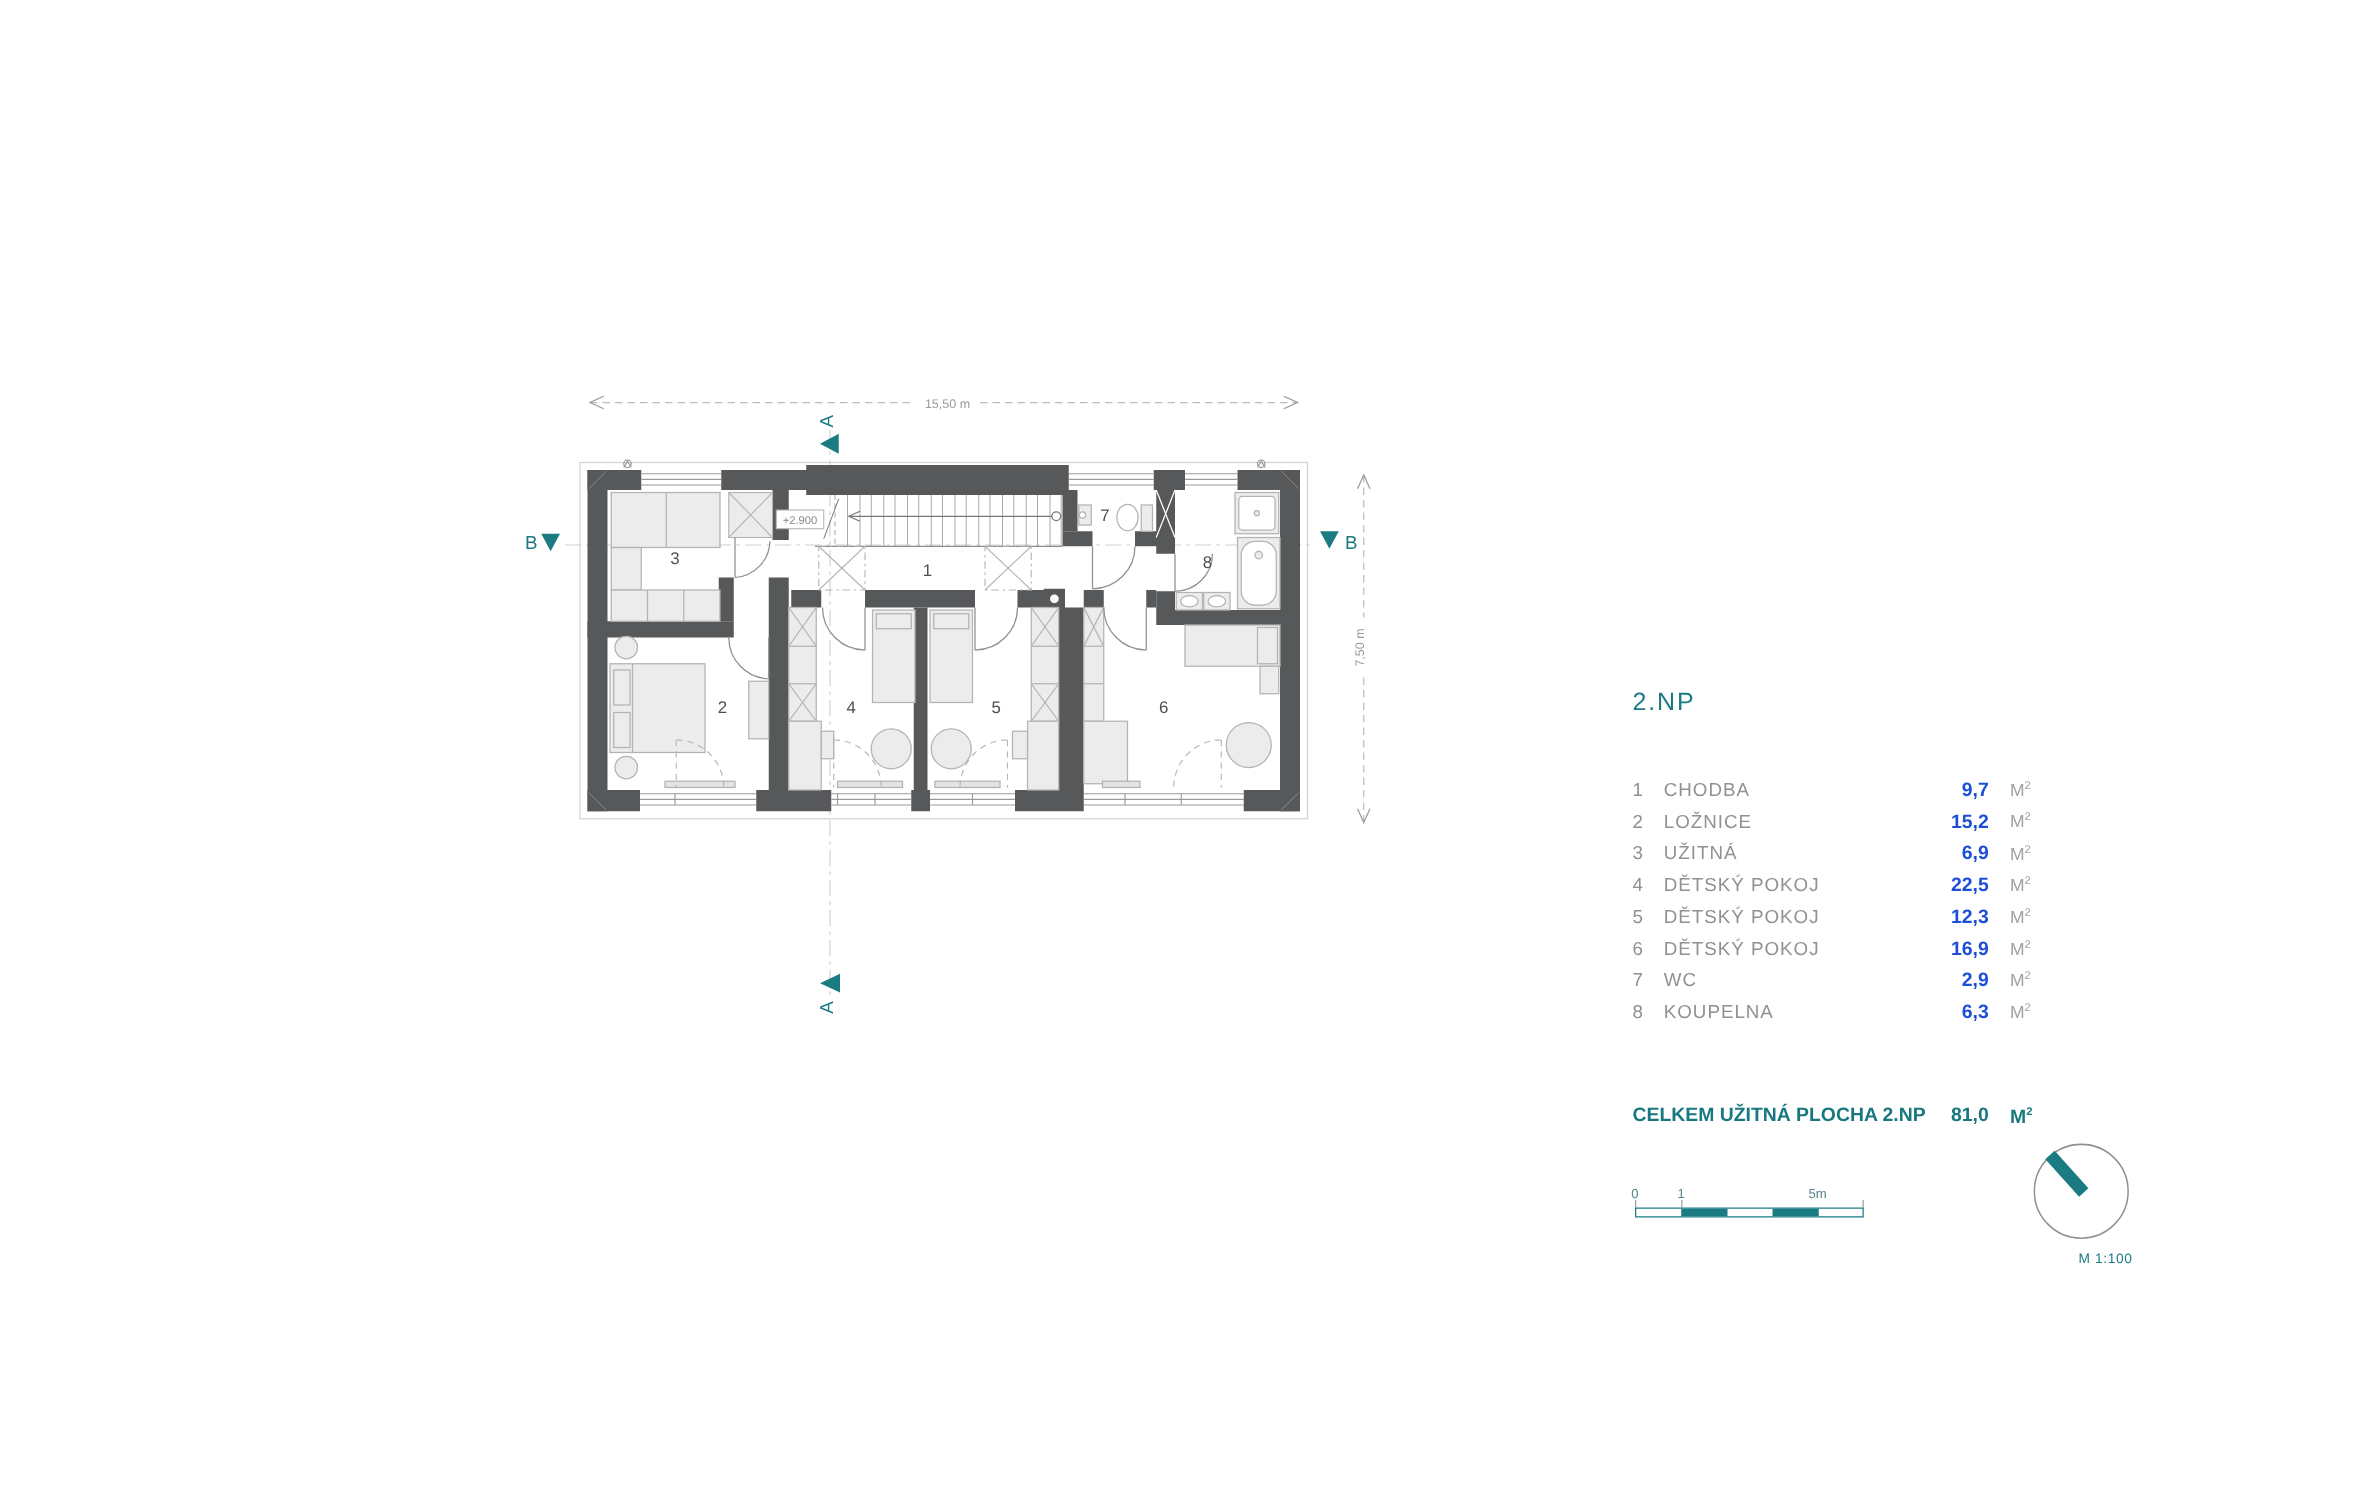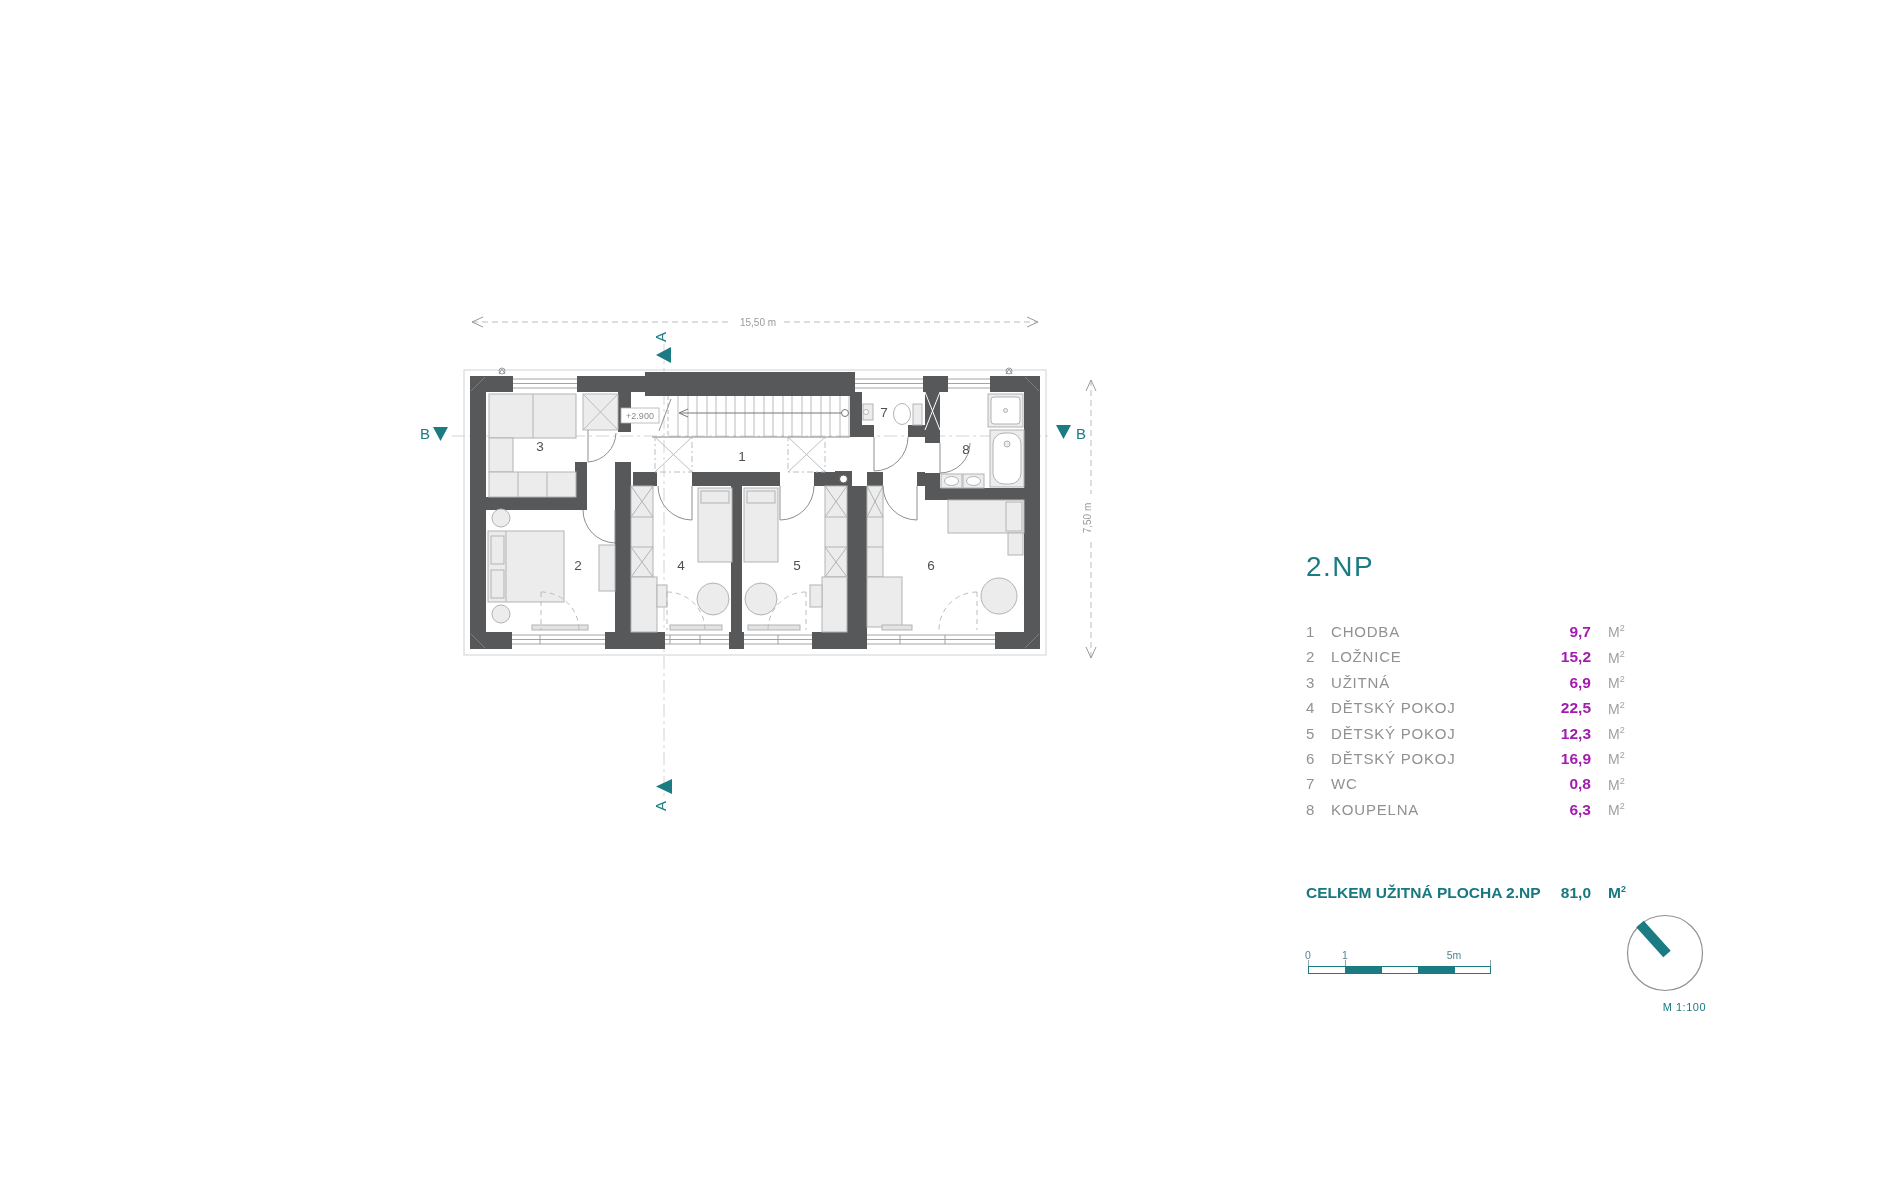--- a/index.html
+++ b/index.html
@@ -1,27 +1,27 @@
 <!DOCTYPE html>
 <html><head>
 <meta charset="utf-8">
 <style>
   html,body{margin:0;padding:0;background:#ffffff;}
   #canvas{position:relative;width:1904px;height:1200px;background:#ffffff;overflow:hidden;
           font-family:"Liberation Sans", sans-serif;}
   .abs{position:absolute;}
 
   
-  #legend-title{left:1306px;top:551px;font-size:28px;letter-spacing:1.5px;color:#1a7b83;font-weight:400;}
+  #legend-title{left:1306px;top:551px;font-size:20px;letter-spacing:1.5px;color:#1a7b83;font-weight:400;}
   #legend-rows{left:1306px;top:623px;width:334px;}
   .lrow{display:flex;align-items:baseline;height:25.4px;font-size:15px;color:#8f9193;}
   .lrow .no{width:16px;letter-spacing:.5px;}
   .lrow .lbl{margin-left:9px;letter-spacing:.8px;text-align:right;}
   .lrow .sp{flex:1;}
-  .lrow .val{min-width:48px;text-align:right;color:#a21caf;font-weight:bold;font-size:15.5px;}
+  .lrow .val{min-width:48px;text-align:right;color:#1d4ed8;font-weight:bold;font-size:15.5px;}
   .lrow .unit{width:32px;margin-left:17px;color:#9fa1a3;font-size:14px;}
   .lrow .unit sup,#total-row .unit sup{font-size:9px;}
   #total-row{left:1306px;top:884px;width:334px;display:flex;align-items:flex-start;
              color:#17787f;font-weight:bold;font-size:15.5px;}
   #total-row .sp{flex:1;}
   #total-row .tval{min-width:48px;text-align:right;}
   #total-row .unit{width:32px;margin-left:17px;}
 
   
   .sb-lab{top:949px;width:24px;text-align:center;font-size:10.5px;color:#55868c;}
@@ -338,21 +338,21 @@
       <span class="no">6</span>
       <span class="lbl">DĚTSKÝ POKOJ</span>
       <span class="sp"></span>
       <span class="val">16,9</span>
       <span class="unit"><span>M</span><sup>2</sup></span>
     </div>
     <div class="lrow">
       <span class="no">7</span>
       <span class="lbl">WC</span>
       <span class="sp"></span>
-      <span class="val">0,8</span>
+      <span class="val">2,9</span>
       <span class="unit"><span>M</span><sup>2</sup></span>
     </div>
     <div class="lrow">
       <span class="no">8</span>
       <span class="lbl">KOUPELNA</span>
       <span class="sp"></span>
       <span class="val">6,3</span>
       <span class="unit"><span>M</span><sup>2</sup></span>
     </div>
   </div>

